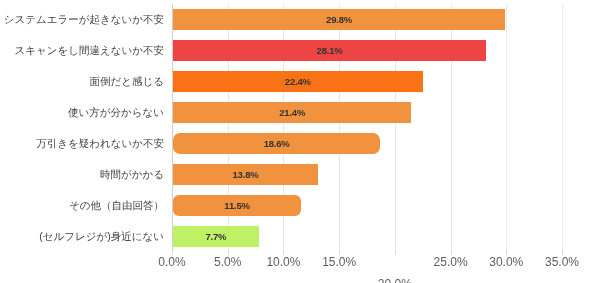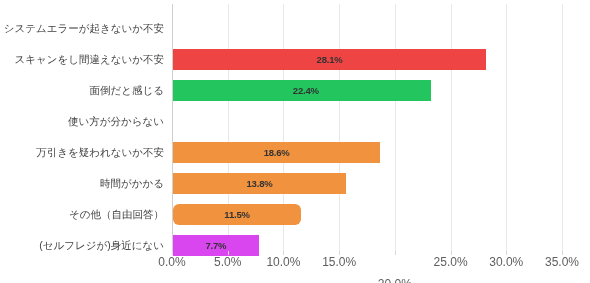--- a/index.html
+++ b/index.html
@@ -37,21 +37,21 @@
     left: 172px;
     top: 4px;
     width: 1px;
     height: 248px;
     background: #d0d0d0;
   }
   
   .rows {
     position: absolute;
     left: 0;
-    top: 13px;
+    top: 4px;
     width: 590px;
     height: 248px;
   }
   .row {
     position: absolute;
     left: 0;
     width: 590px;
     height: 31px;
     display: flex;
     align-items: center;
@@ -127,68 +127,78 @@
         <div class="gridline" style="left: 334.286px;"></div>
         <div class="gridline" style="left: 390px;"></div>
       </div>
   </div>
 
   <div class="axis-line"></div>
 
   <div class="rows" id="rows">
       <div class="row" style="top: 0px;">
         <div class="cat-label">システムエラーが起きないか不安</div>
+        <div class="bar-wrap" style="width: 332.057px;">
+          <div class="bar" style="width: 100%; background: rgb(240, 146, 62);">
+            <span class="bar-value">29.8%</span>
+          </div>
+        </div>
       </div>
       <div class="row" style="top: 31px;">
         <div class="cat-label">スキャンをし間違えないか不安</div>
         <div class="bar-wrap" style="width: 313.114px;">
           <div class="bar" style="width: 100%; background: #ef4444;">
             <span class="bar-value">28.1%</span>
           </div>
         </div>
       </div>
       <div class="row" style="top: 62px;">
         <div class="cat-label">面倒だと感じる</div>
         <div class="bar-wrap" style="width: 249.6px;">
-          <div class="bar" style="width: 100%; background: #22c55e; padding-left: 8px;">
+          <div class="bar" style="width: 100%; background: #f97316;">
             <span class="bar-value">22.4%</span>
           </div>
         </div>
       </div>
       <div class="row" style="top: 93px;">
         <div class="cat-label">使い方が分からない</div>
+        <div class="bar-wrap" style="width: 238.457px;">
+          <div class="bar" style="width: 100%; background: rgb(240, 146, 62);">
+            <span class="bar-value">21.4%</span>
+          </div>
+        </div>
       </div>
       <div class="row" style="top: 124px;">
         <div class="cat-label">万引きを疑われないか不安</div>
         <div class="bar-wrap" style="width: 207.257px;">
-          <div class="bar" style="width: 100%; background: rgb(240, 146, 62);">
+          <div class="bar" style="width: 100%; background: rgb(240, 146, 62); border-radius: 7px;">
             <span class="bar-value">18.6%</span>
           </div>
         </div>
       </div>
       <div class="row" style="top: 155px;">
         <div class="cat-label">時間がかかる</div>
-        <div class="bar-wrap" style="width: 173px;">
+        <div class="bar-wrap" style="width: 145px;">
           <div class="bar" style="width: 100%; background: rgb(240, 146, 62);">
             <span class="bar-value">13.8%</span>
           </div>
         </div>
       </div>
       <div class="row" style="top: 186px;">
         <div class="cat-label">その他（自由回答）</div>
         <div class="bar-wrap" style="width: 128.143px;">
           <div class="bar" style="width: 100%; background: rgb(240, 146, 62); border-radius: 6px;">
             <span class="bar-value">11.5%</span>
           </div>
         </div>
       </div>
       <div class="row" style="top: 217px;">
         <div class="cat-label">(セルフレジが)身近にない</div>
         <div class="bar-wrap" style="width: 85.8px;">
-          <div class="bar" style="width: 100%; background: #d946ef;">
+          <div class="bar" style="width: 100%; background: #bef264;">
             <span class="bar-value">7.7%</span>
           </div>
         </div>
       </div>
     </div>
 
   <div class="xaxis" id="xaxis">
       <div class="xtick-mark" style="left: 172px;"></div>
       <div class="xtick" style="left: 172px;">0.0%</div>
       <div class="xtick-mark" style="left: 227.714px;"></div>

